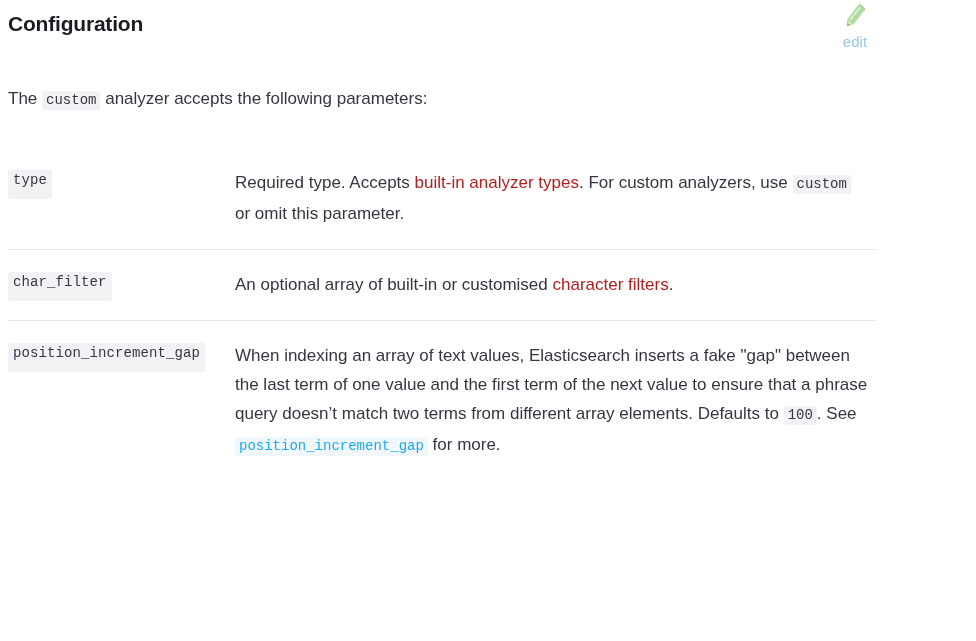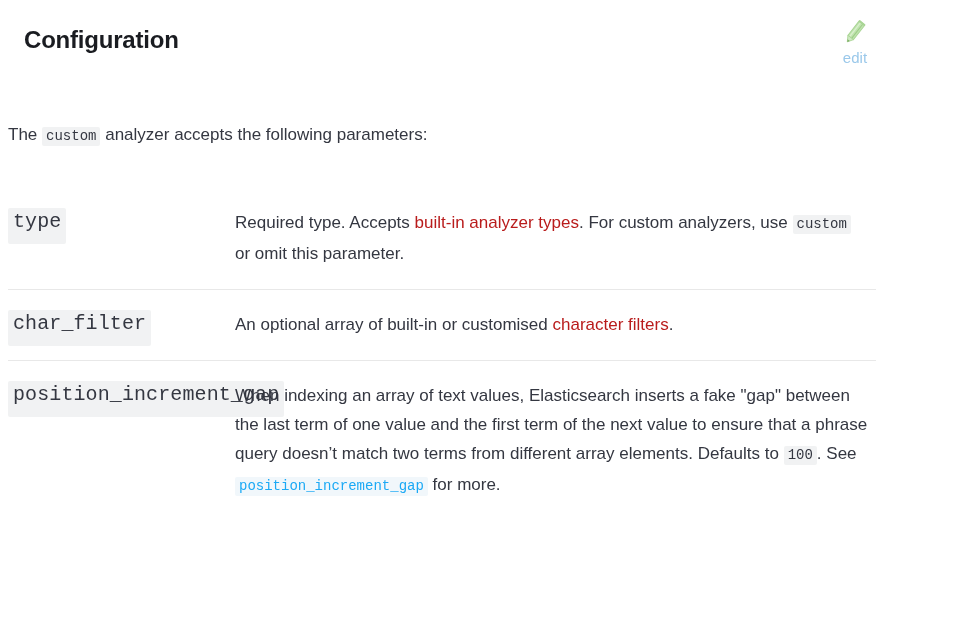--- a/index.html
+++ b/index.html
@@ -42,35 +42,35 @@
   }
   .edit-label {
     display: block;
     font-size: 15px;
     color: #9ac8ea;
     letter-spacing: 0.1px;
   }
 
   
   .page-title {
-    margin: 16px;
+    margin: 0;
     padding: 8px 0 0 0;
-    font-size: 24px;
+    font-size: 21px;
     line-height: 32px;
     font-weight: 700;
     color: #1a1c21;
     letter-spacing: -0.2px;
   }
 
   
   .intro {
     margin: 0;
     padding: 47px 0 0 0;
     font-size: 17px;
-    line-height: 32px;
+    line-height: 24px;
     color: #343741;
   }
 
   
   .dl {
     margin: 0;
     padding: 0;
     list-style: none;
   }
   .dl-row {
@@ -101,21 +101,21 @@
   code {
     font-family: "Liberation Mono", "DejaVu Sans Mono", monospace;
     font-size: 14px;
     background: #f1f2f3;
     color: #343741;
     padding: 1px 4px 2px 4px;
     border-radius: 2px;
     white-space: nowrap;
   }
   .dl-term code {
-    font-size: 20px;
+    font-size: 14px;
     padding: 2px 5px 11px 5px;
     letter-spacing: 0.1px;
   }
   code.code-link {
     color: #1ba9f5;
     background: #f1f7fb;
     text-decoration: none;
   }
 
   a.link {

